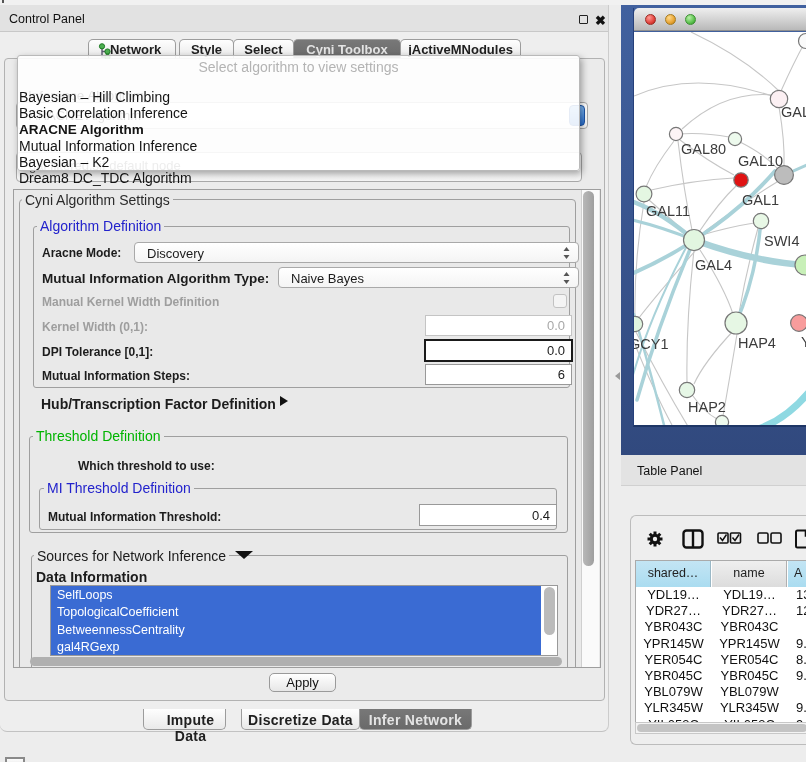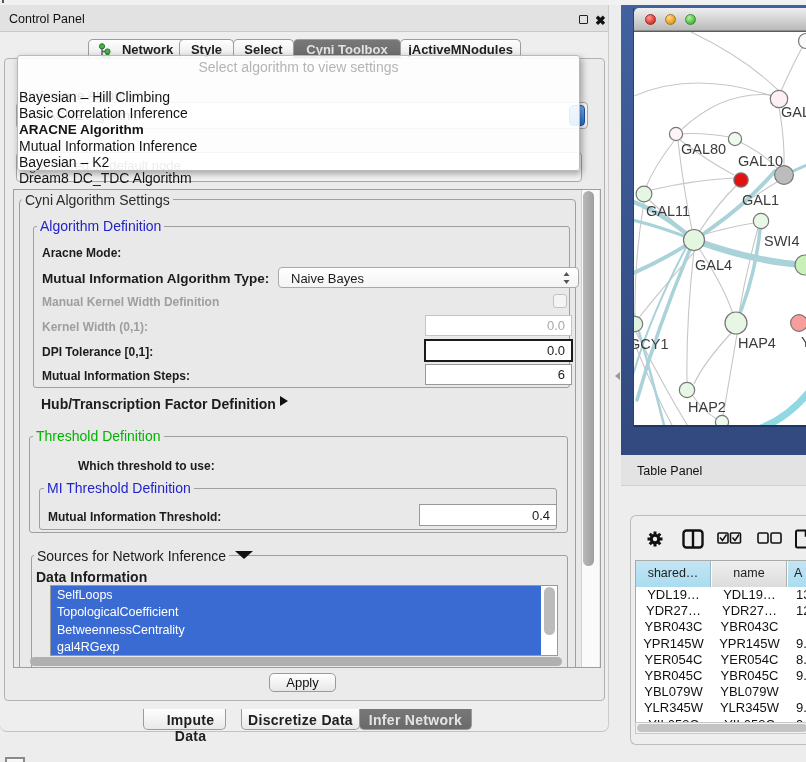--- a/index.html
+++ b/index.html
@@ -37,21 +37,21 @@
 
 <div class="abs" id="cpwin" style="left:0;top:5px;width:609px;height:727px;background:#eeeeee;border-bottom:1px solid #c2c2c2;border-right:1px solid #cccccc;border-radius:0 0 7px 7px;">
 
   <div class="abs" style="left:0;top:0;width:608px;height:27px;background:#e2e2e2;border-bottom:1px solid #c8c8c8;"></div>
   <div class="abs" style="left:9px;top:7px;font-size:12.5px;color:#111;">Control Panel</div>
   <div class="abs" style="left:579px;top:10px;width:9px;height:9px;border:1.5px solid #222;border-radius:1px;"></div>
   <div class="abs" style="left:595px;top:8px;font-size:13px;font-weight:bold;color:#111;">✖</div>
 
   <div class="abs" style="left:4px;top:53px;width:601px;height:643px;background:#ebebeb;border:1px solid #b2b2b2;border-radius:4px;"></div>
 
-  <div class="tab tabtop" style="left:88px;top:34px;width:112px;"><span style="position:relative;top:0px;">&nbsp;&nbsp;Network</span></div>
+  <div class="tab tabtop" style="left:88px;top:34px;width:88px;"><span style="position:relative;top:0px;">&nbsp;&nbsp;Network</span></div>
   <div class="tab tabtop" style="left:179px;top:34px;width:55px;">Style</div>
   <div class="tab tabtop" style="left:233px;top:34px;width:61px;">Select</div>
   <div class="tab tabtop tabsel" style="left:293px;top:34px;width:108px;">Cyni Toolbox</div>
   <div class="tab tabtop" style="left:400px;top:34px;width:121px;">jActiveMNodules</div>
 
   <svg class="abs" style="left:98px;top:38px;" width="14" height="16" viewBox="0 0 14 16">
     <path d="M4 5 L4 14 L7 14 M4 8.5 L7 8.5" stroke="#5a5a6e" stroke-width="1.4" fill="none"></path>
     <circle cx="4" cy="3.3" r="2.6" fill="#4caf50" stroke="#1e7a24" stroke-width="1"></circle>
     <circle cx="9.5" cy="8.5" r="2.6" fill="#4caf50" stroke="#1e7a24" stroke-width="1"></circle>
     <circle cx="9.5" cy="14" r="2.6" fill="#4caf50" stroke="#1e7a24" stroke-width="1"></circle>
@@ -68,20 +68,26 @@
 
   <div class="abs" style="left:13px;top:184px;width:588px;height:479px;border:1px solid #9e9e9e;background:#e9e9e9;overflow:hidden;" id="scrollpane">
 
     <div class="grp" style="left:5px;top:9px;width:557px;height:478px;border-radius:4px;"></div>
     <div class="grplbl" style="left:8px;top:2px;color:#2b2b2b;">Cyni Algorithm Settings</div>
 
     <div class="grp" style="left:19px;top:36px;width:537px;height:162px;"></div>
     <div class="grplbl" style="left:23px;top:28px;color:#2222cc;">Algorithm Definition</div>
 
     <div class="abs lbl b" style="left:28px;top:56px;">Aracne Mode:</div>
+    <div class="combo" style="left:120px;top:52px;width:445px;height:21px;">
+      <span class="ctext">Discovery</span>
+      <svg class="arrows" viewBox="0 0 9 16">
+          <path d="M4.5 2 L7.5 6 L1.5 6 Z M4.5 14 L7.5 10 L1.5 10 Z" fill="#555"></path>
+        </svg>
+    </div>
 
     <div class="abs lbl b" style="left:28px;top:81px;font-size:13.5px;">Mutual Information Algorithm Type:</div>
     <div class="combo" style="left:264px;top:77px;width:301px;height:21px;">
       <span class="ctext">Naive Bayes</span>
       <svg class="arrows" viewBox="0 0 9 16">
           <path d="M4.5 2 L7.5 6 L1.5 6 Z M4.5 14 L7.5 10 L1.5 10 Z" fill="#555"></path>
         </svg>
     </div>
 
     <div class="abs lbl b gray" style="left:28px;top:105px;">Manual Kernel Width Definition</div>

